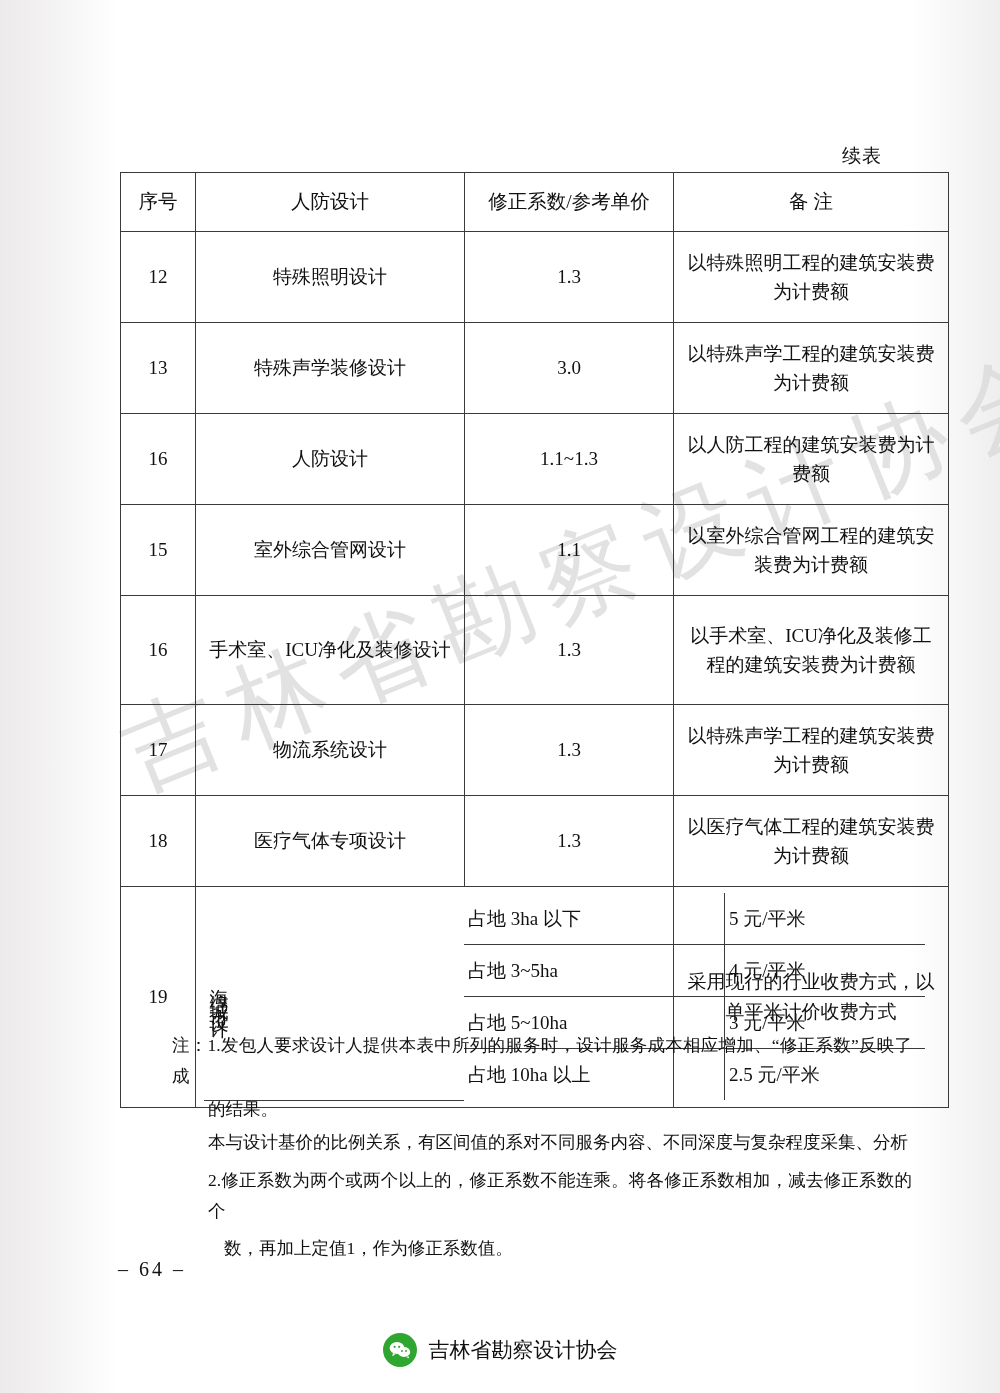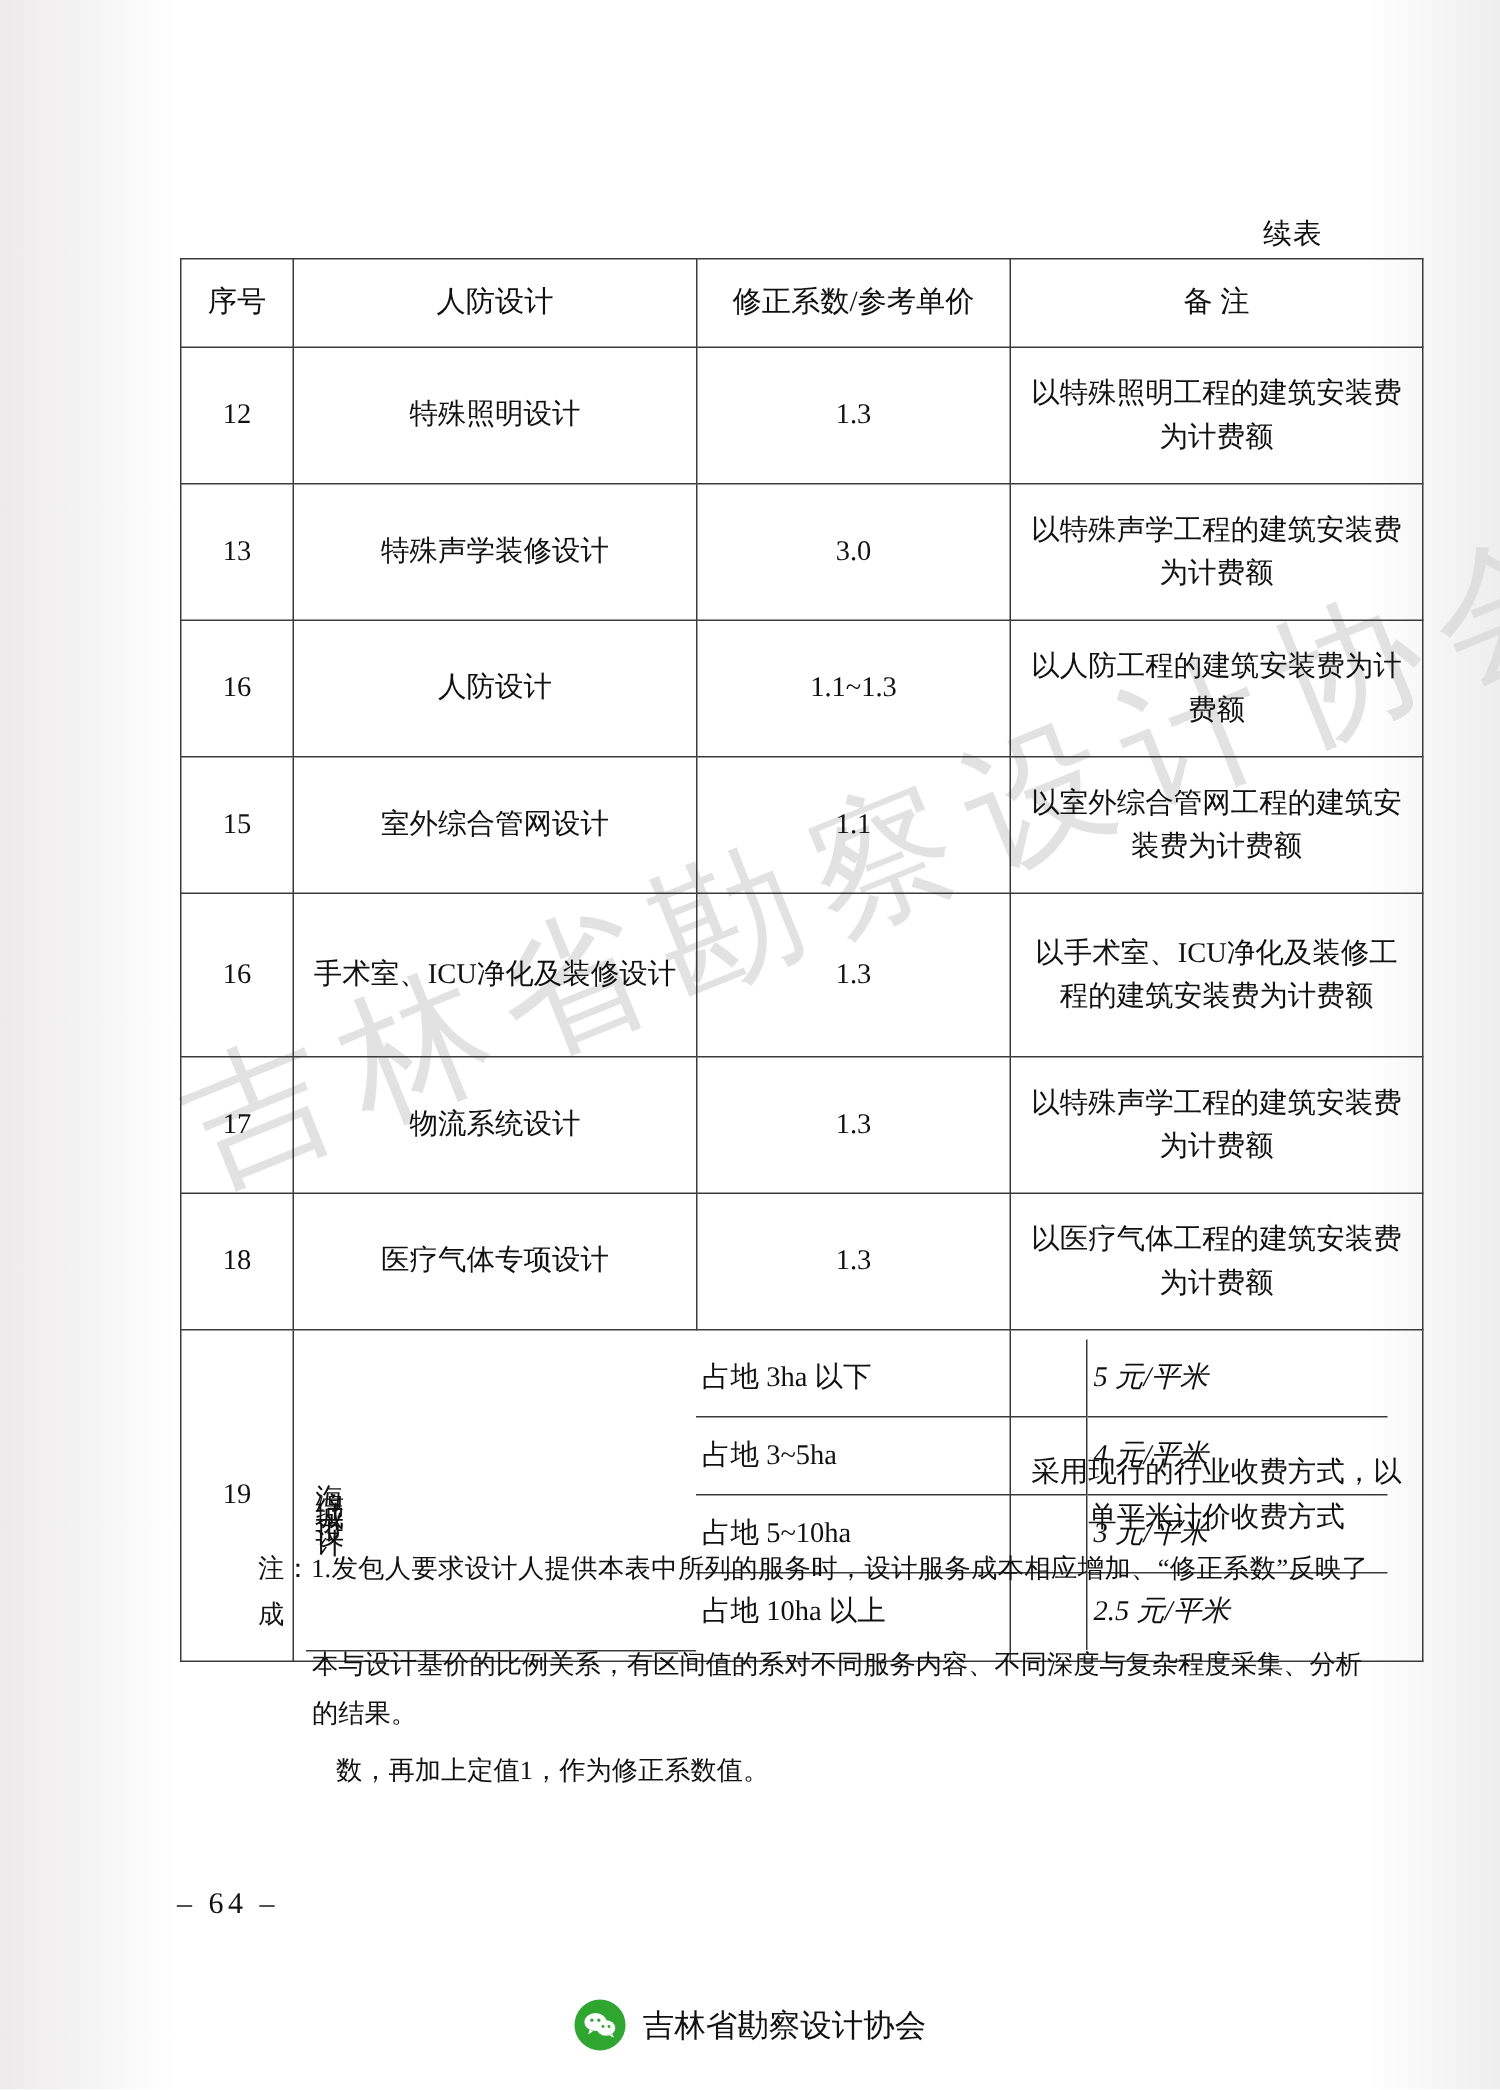--- a/index.html
+++ b/index.html
@@ -107,21 +107,21 @@
     border-left: none;
     border-right: none;
     font-size: 19px;
     text-align: left;
     height: 47px;
     padding: 2px 4px;
   }
   table.sub tr:first-child td { border-top: none; }
   table.sub tr:last-child td { border-bottom: none; }
   .sub-name { width: 252px; }
-  .sub-price { width: 192px; border-left: 1px solid #3a3a3a !important; font-style: italic; }
+  .sub-price { width: 192px; border-left: 1px solid #3a3a3a !important; }
 
   .notes {
     position: absolute;
     left: 140px;
     top: 1030px;
     width: 740px;
     font-size: 17.5px;
     line-height: 1.78;
     text-align: justify;
     margin-left: 32px;
@@ -284,25 +284,28 @@
         </td>
         <td class="note">采用现行的行业收费方式，以单平米计价收费方式</td>
       </tr>
     </tbody>
   </table>
 
   <div class="notes">
     <div class="n-row">
       <span>注：</span><span>1.</span><span>发包人要求设计人提供本表中所列的服务时，设计服务成本相应增加、“修正系数”反映了成</span>
     </div>
+    <div class="n-row note-line-3">
+      <span>的结果。</span>
+    </div>
     <div class="n-row note-line-2">
       <span>本与设计基价的比例关系，有区间值的系对不同服务内容、不同深度与复杂程度采集、分析</span>
     </div>
-    <div class="n-row note-line-3">
-      <span>的结果。</span>
+    <div class="n-row note-item2">
+      <span>2.</span><span>修正系数为两个或两个以上的，修正系数不能连乘。将各修正系数相加，减去修正系数的个</span>
     </div>
     <div class="n-row note-item2 note-item2-l2">
       <span>数，再加上定值1，作为修正系数值。</span>
     </div>
   </div>
 
   <div class="page-number">– 64 –</div>
 
   <div class="footer">
     <div class="wechat-badge">

